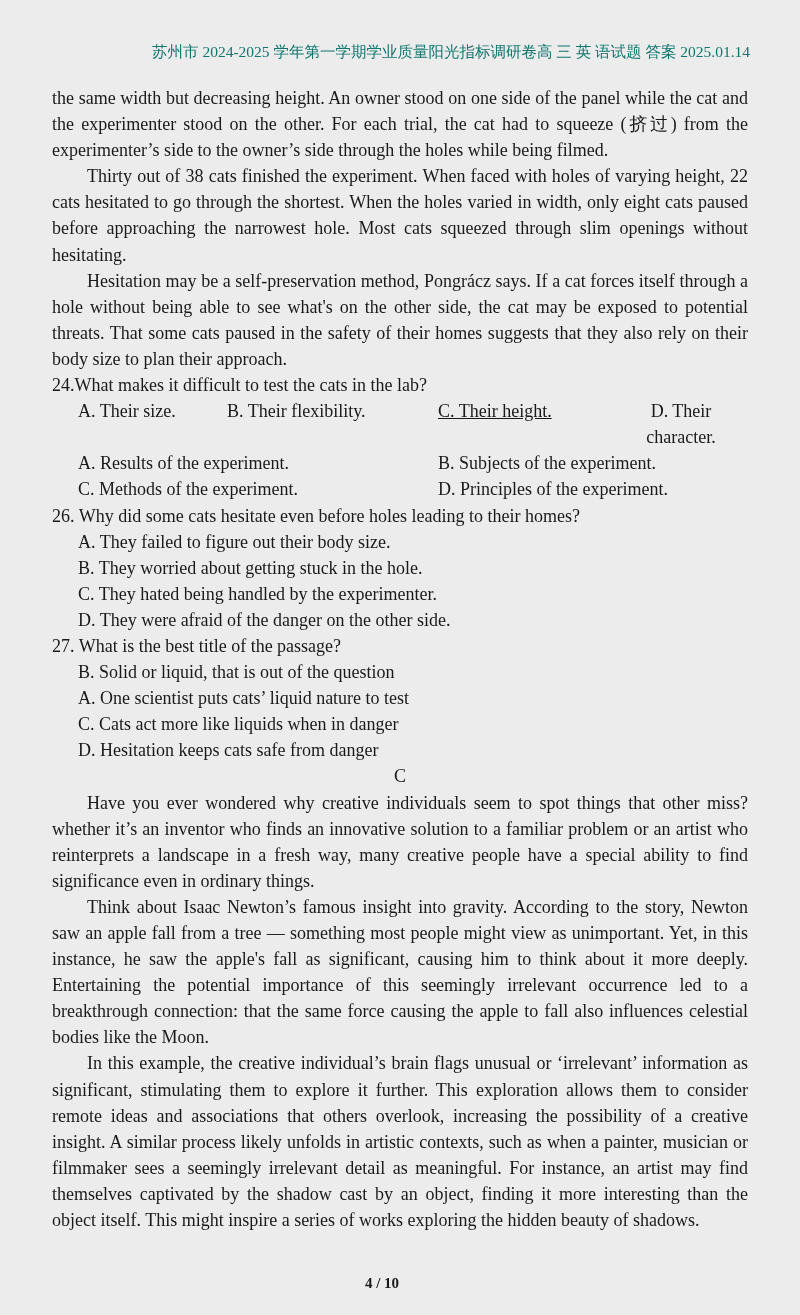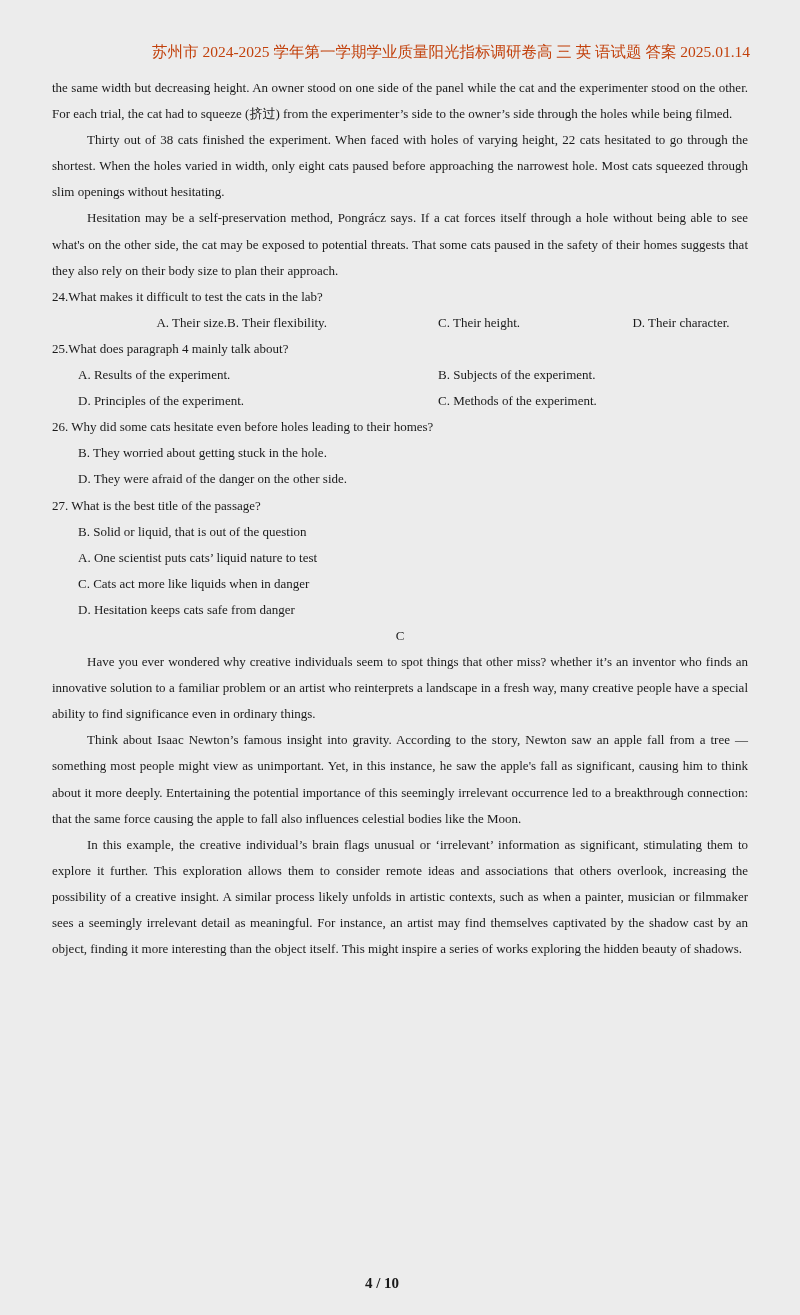--- a/index.html
+++ b/index.html
@@ -15,49 +15,49 @@
       font-family: "Liberation Serif", "DejaVu Serif", serif;
       color: #1a1a1a;
     }
     .page-header {
       position: absolute;
       top: 42px;
       left: 152px;
       font-size: 15.5px;
       letter-spacing: 0;
       white-space: nowrap;
-      color: #c2410c;
+      color: #0f766e;
     }
     .content {
       position: absolute;
-      top: 75px;
+      top: 85px;
       left: 52px;
       width: 696px;
-      font-size: 13px;
+      font-size: 18px;
       line-height: 26.1px;
     }
     .para {
       margin: 0;
       text-align: justify;
       text-align-last: left;
     }
     .para.indent {
       text-indent: 35px;
     }
     .question {
       margin: 0;
       font-family: Liberation Serif, serif;
     }
     .options-row {
       display: flex;
       padding-left: 26px;
     }
-    .opt4 .opt:nth-child(1) { width: 149px; text-align: right; }
+    .opt4 .opt:nth-child(1) { width: 149px; }
     .opt4 .opt:nth-child(2) { width: 211px; }
-    .opt4 .opt:nth-child(3) { width: 176px; }
+    .opt4 .opt:nth-child(3) { width: 176px; text-decoration: underline; }
     .opt4 .opt:nth-child(4) { flex: 1; text-align: center; }
     .opt2 .opt:nth-child(1) { width: 360px; }
     .opt2 .opt:nth-child(2) { flex: 1; }
     .option-line {
       padding-left: 26px;
     }
     .section-letter {
       text-align: center;
       margin: 0;
       padding-left: 0;
@@ -87,34 +87,35 @@
     <div class="question">24.What makes it difficult to test the cats in the lab?</div>
     <div class="options-row opt4">
       <span class="opt">A. Their size.</span>
       <span class="opt">B. Their flexibility.</span>
       <span class="opt">C. Their height.</span>
       <span class="opt">D. Their character.</span>
     </div>
   </div>
 
   <div>
-    <div class="question">25.What does paragraph 4 mainly talk about?</div>
     <div class="options-row opt2">
       <span class="opt">A. Results of the experiment.</span>
       <span class="opt">B. Subjects of the experiment.</span>
     </div>
     <div class="options-row opt2">
+      <span class="opt">C. Methods of the experiment.</span>
       <span class="opt">D. Principles of the experiment.</span>
-      <span class="opt">C. Methods of the experiment.</span>
     </div>
   </div>
 
   <div>
     <div class="question">26. Why did some cats hesitate even before holes leading to their homes?</div>
+    <div class="option-line">A. They failed to figure out their body size.</div>
     <div class="option-line">B. They worried about getting stuck in the hole.</div>
+    <div class="option-line">C. They hated being handled by the experimenter.</div>
     <div class="option-line">D. They were afraid of the danger on the other side.</div>
   </div>
 
   <div>
     <div class="question">27. What is the best title of the passage?</div>
     <div class="option-line">B. Solid or liquid, that is out of the question</div>
     <div class="option-line">A. One scientist puts cats’ liquid nature to test</div>
     <div class="option-line">C. Cats act more like liquids when in danger</div>
     <div class="option-line">D. Hesitation keeps cats safe from danger</div>
   </div>

